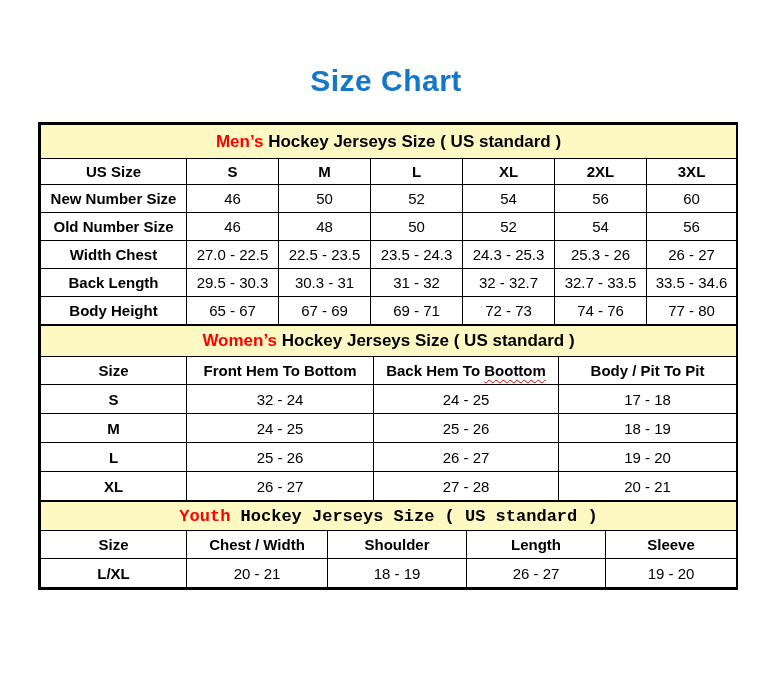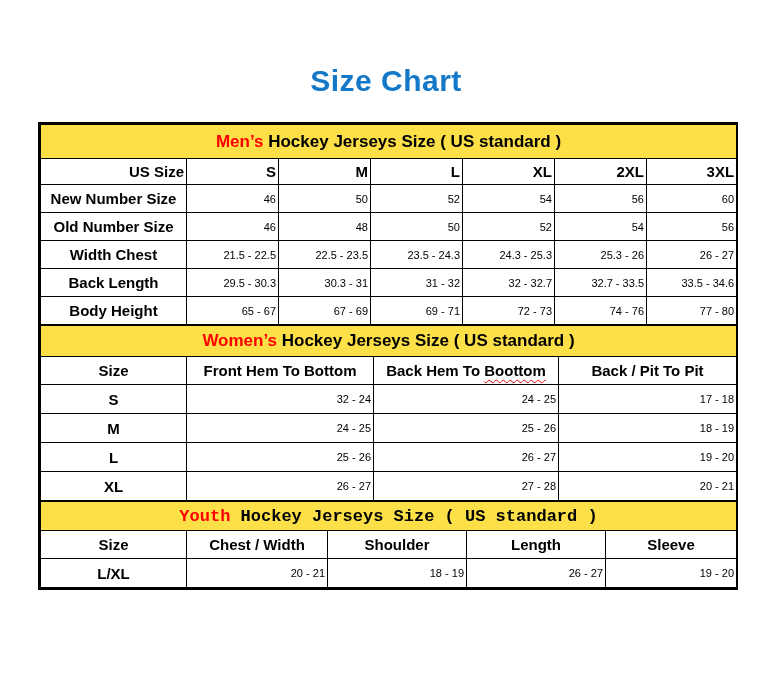--- a/index.html
+++ b/index.html
@@ -42,48 +42,47 @@
   .chart-stack th, .chart-stack td {
     border: 1px solid #000000;
     text-align: center;
     vertical-align: middle;
     padding: 0 2px;
     color: #000000;
     overflow: hidden;
     white-space: nowrap;
   }
   td.banner {
-    background: #fde047;
+    background: #fef9c3;
     font-weight: bold;
     font-size: 17px;
     text-align: center;
   }
   .banner-accent { color: #FF0000; }
   th.col-header {
     font-weight: bold;
     font-size: 15px;
   }
   td.value-cell {
-    font-size: 11px;
+    font-size: 15px;
     font-weight: normal;
-    text-align: right;
   }
   .row-label-regular {
     font-size: 15px;
     font-weight: bold;
   }
   th.row-label-bold {
     font-size: 15px;
     font-weight: bold;
   }
   
   .t-mens td.banner   { height: 33px; }
   .t-womens td.banner { height: 30px; }
   .t-youth td.banner  { height: 28px; font-family: Liberation Mono, monospace; }
-  .t-mens th.col-header   { height: 25px; text-align: right; }
+  .t-mens th.col-header   { height: 25px; }
   .t-womens th.col-header { height: 27px; }
   .t-youth th.col-header  { height: 27px; }
   .t-mens tr.data-row td, .t-mens tr.data-row th     { height: 27px; }
   .t-womens tr.data-row td, .t-womens tr.data-row th { height: 28px; }
   .t-youth tr.data-row td, .t-youth tr.data-row th   { height: 28px; }
   .squiggle {
     text-decoration-line: underline;
     text-decoration-style: wavy;
     text-decoration-color: #E00000;
     text-decoration-thickness: 1px;
@@ -135,21 +134,21 @@
             <td class="row-label-regular">Old Number Size</td>
             <td class="value-cell">46</td>
             <td class="value-cell">48</td>
             <td class="value-cell">50</td>
             <td class="value-cell">52</td>
             <td class="value-cell">54</td>
             <td class="value-cell">56</td>
           </tr>
           <tr class="data-row">
             <td class="row-label-regular">Width Chest</td>
-            <td class="value-cell">21.5 - 22.5</td>
+            <td class="value-cell">27.0 - 22.5</td>
             <td class="value-cell">22.5 - 23.5</td>
             <td class="value-cell">23.5 - 24.3</td>
             <td class="value-cell">24.3 - 25.3</td>
             <td class="value-cell">25.3 - 26</td>
             <td class="value-cell">26 - 27</td>
           </tr>
           <tr class="data-row">
             <td class="row-label-regular">Back Length</td>
             <td class="value-cell">29.5 - 30.3</td>
             <td class="value-cell">30.3 - 31</td>
@@ -178,21 +177,21 @@
           <col style="width:178px">
       </colgroup>
     <tbody>
           <tr>
             <td class="banner" colspan="4"><span class="banner-accent">Women’s</span><span> Hockey Jerseys Size ( US standard )</span></td>
           </tr>
           <tr>
             <th class="col-header">Size</th>
             <th class="col-header">Front Hem To Bottom</th>
             <th class="col-header">Back Hem To <span class="squiggle">Boottom</span></th>
-            <th class="col-header">Back / Pit To Pit</th>
+            <th class="col-header">Body / Pit To Pit</th>
           </tr>
           <tr class="data-row">
             <th class="row-label-bold">S</th>
             <td class="value-cell">32 - 24</td>
             <td class="value-cell">24 - 25</td>
             <td class="value-cell">17 - 18</td>
           </tr>
           <tr class="data-row">
             <th class="row-label-bold">M</th>
             <td class="value-cell">24 - 25</td>

